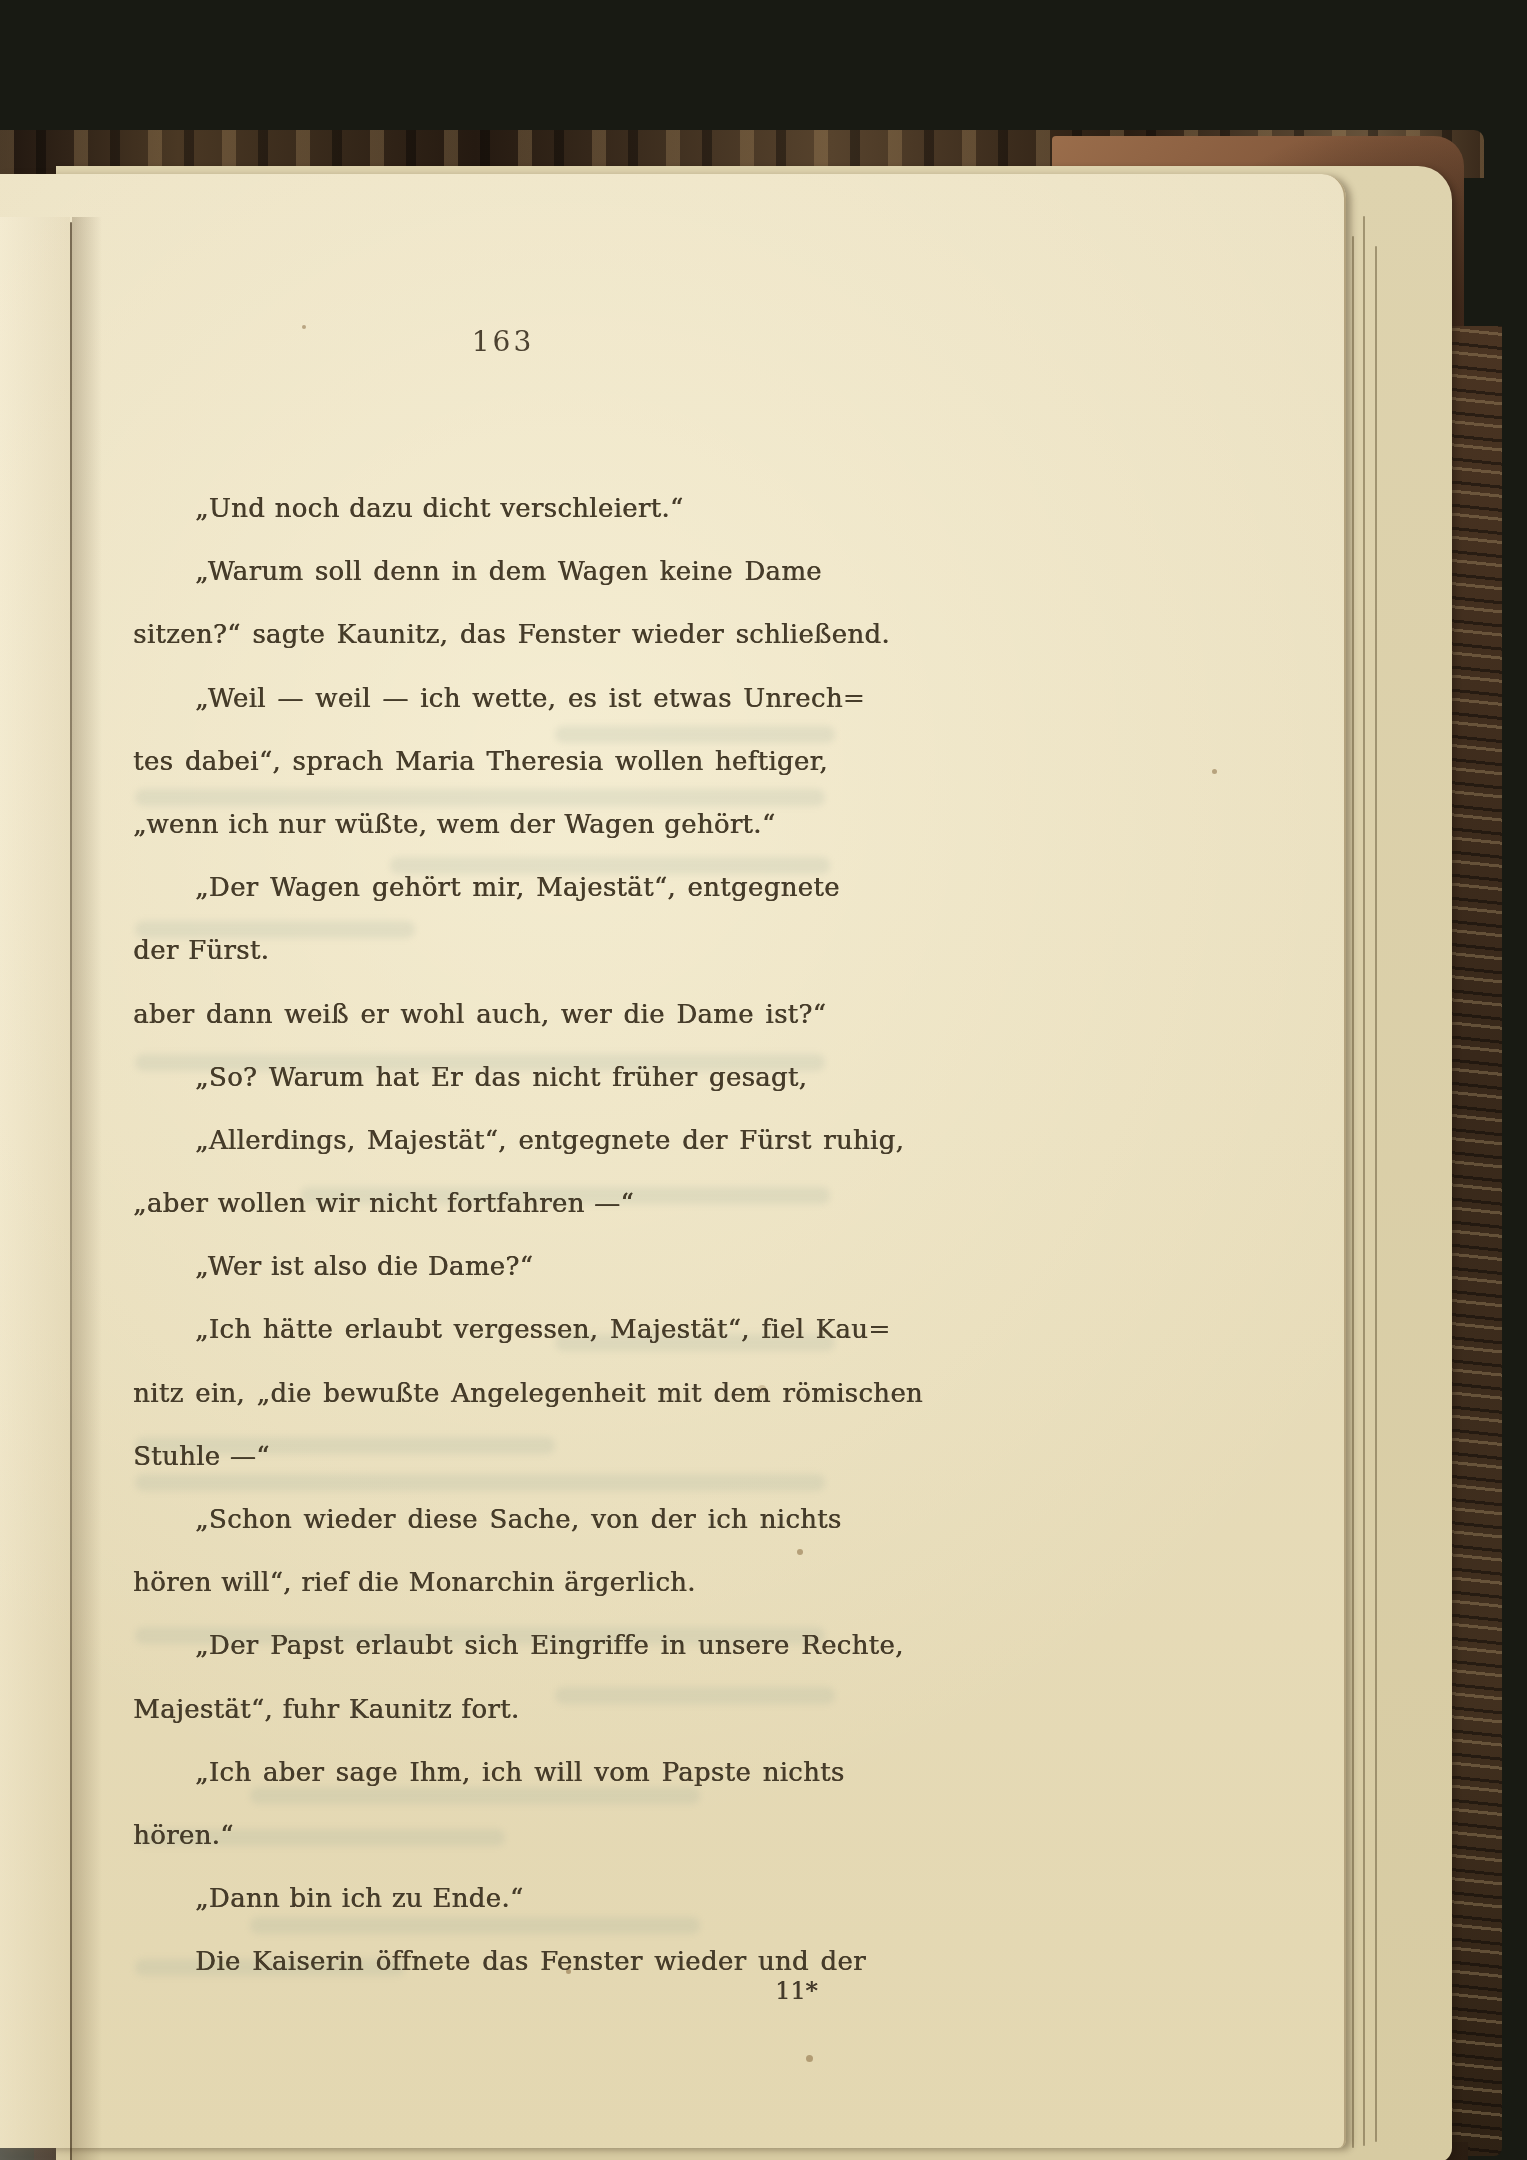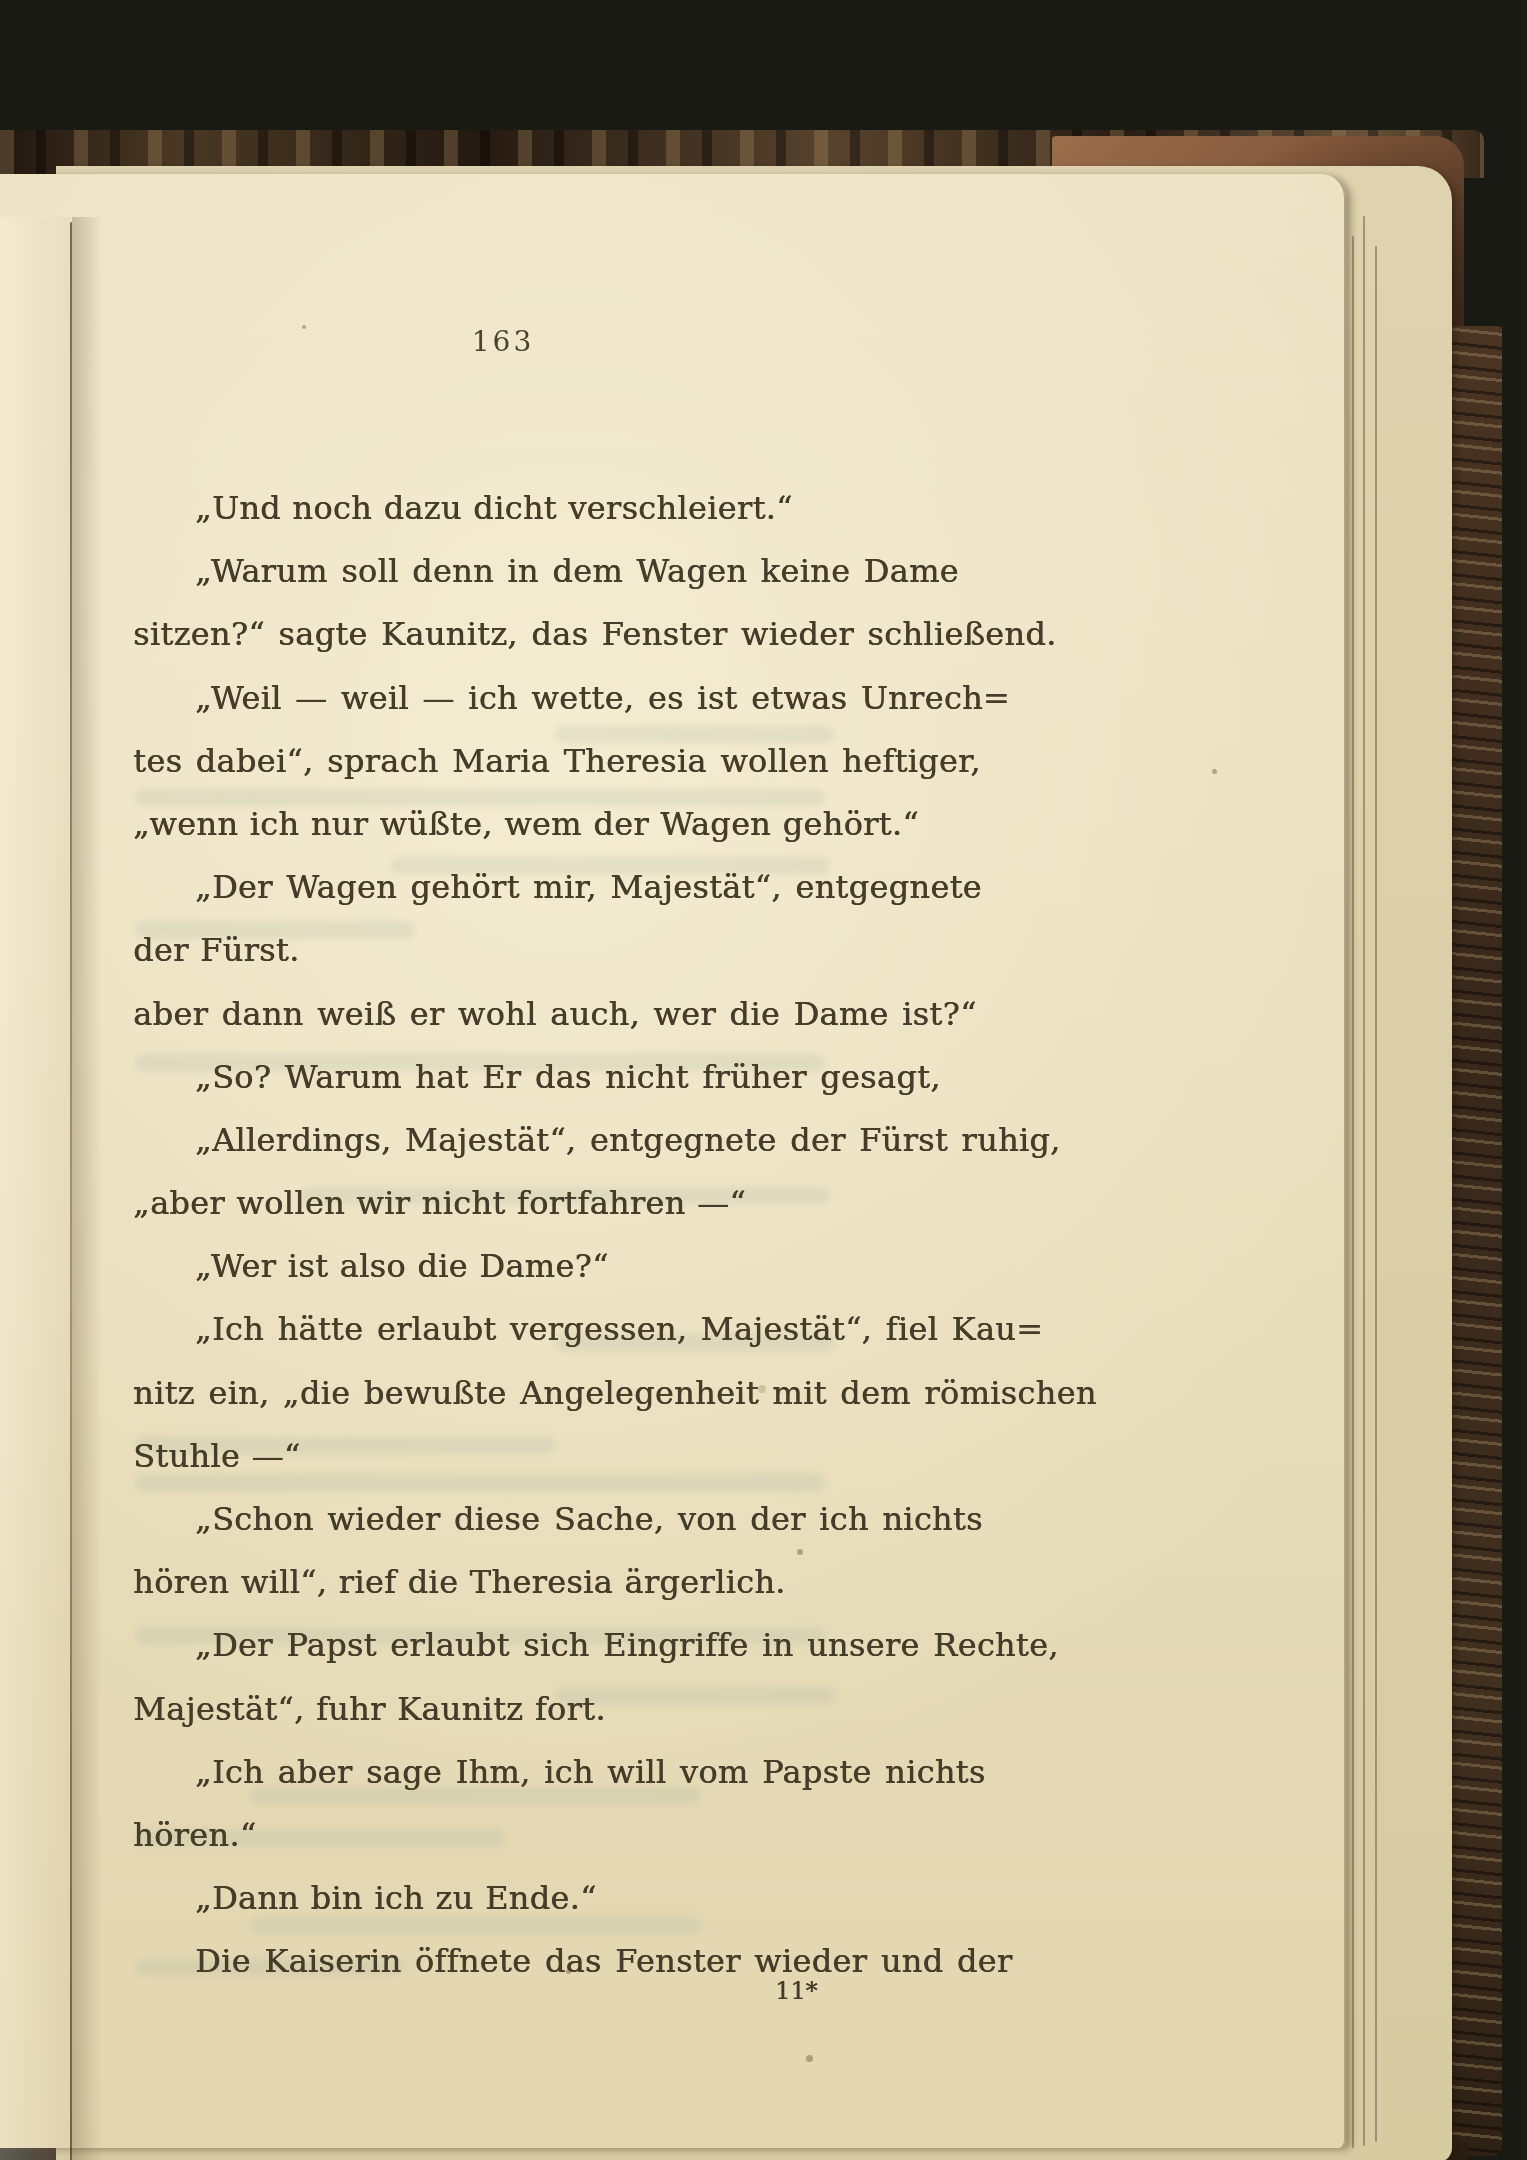--- a/index.html
+++ b/index.html
@@ -80,21 +80,21 @@
 
   
   .pagenum{
     left:448px;top:108px;width:110px;
     text-align:center;font-size:28px;letter-spacing:3px;
     color:#4c4231;
   }
   .textblock{left:133px;top:260px;width:712px;}
   .line{
     height:63.2px;line-height:63.2px;
-    font-size:32px;color:#463c2a;
+    font-size:26px;color:#463c2a;
     letter-spacing:.3px;word-spacing:1px;
     white-space:nowrap;
     text-shadow:.5px 0 0 currentColor;
   }
   .in{padding-left:62px;}
   .j{word-spacing:3px;}
   .sig{
     left:775px;top:1760px;
     font-size:24px;color:#453b2b;
     text-shadow:.4px 0 0 currentColor;
@@ -164,21 +164,21 @@
       <div class="line">der Fürst.</div>
       <div class="line j">aber dann weiß er wohl auch, wer die Dame ist?“</div>
       <div class="line in j">„So? Warum hat Er das nicht früher gesagt,</div>
       <div class="line in j">„Allerdings, Majestät“, entgegnete der Fürst ruhig,</div>
       <div class="line">„aber wollen wir nicht fortfahren —“</div>
       <div class="line in">„Wer ist also die Dame?“</div>
       <div class="line in j">„Ich hätte erlaubt vergessen, Majestät“, fiel Kau=</div>
       <div class="line j">nitz ein, „die bewußte Angelegenheit mit dem römischen</div>
       <div class="line">Stuhle —“</div>
       <div class="line in j">„Schon wieder diese Sache, von der ich nichts</div>
-      <div class="line">hören will“, rief die Theresia ärgerlich.</div>
+      <div class="line">hören will“, rief die Monarchin ärgerlich.</div>
       <div class="line in j">„Der Papst erlaubt sich Eingriffe in unsere Rechte,</div>
       <div class="line">Majestät“, fuhr Kaunitz fort.</div>
       <div class="line in j">„Ich aber sage Ihm, ich will vom Papste nichts</div>
       <div class="line">hören.“</div>
       <div class="line in">„Dann bin ich zu Ende.“</div>
       <div class="line in j">Die Kaiserin öffnete das Fenster wieder und der</div>
     </div>
 
     <div class="abs sig">11*</div>
   </div>

